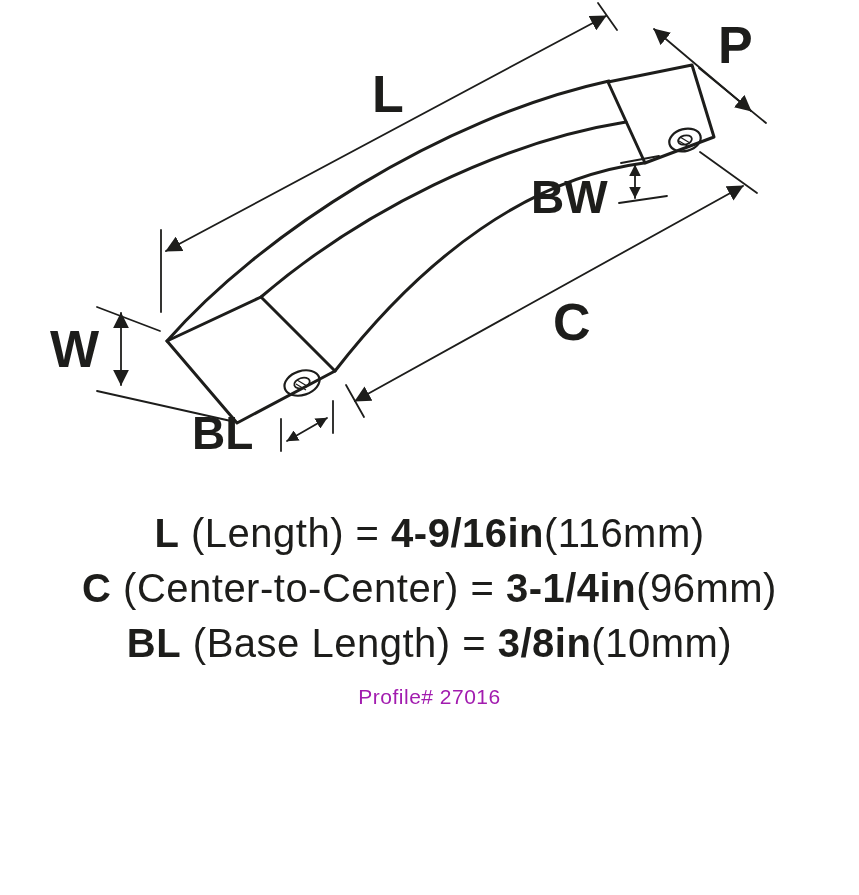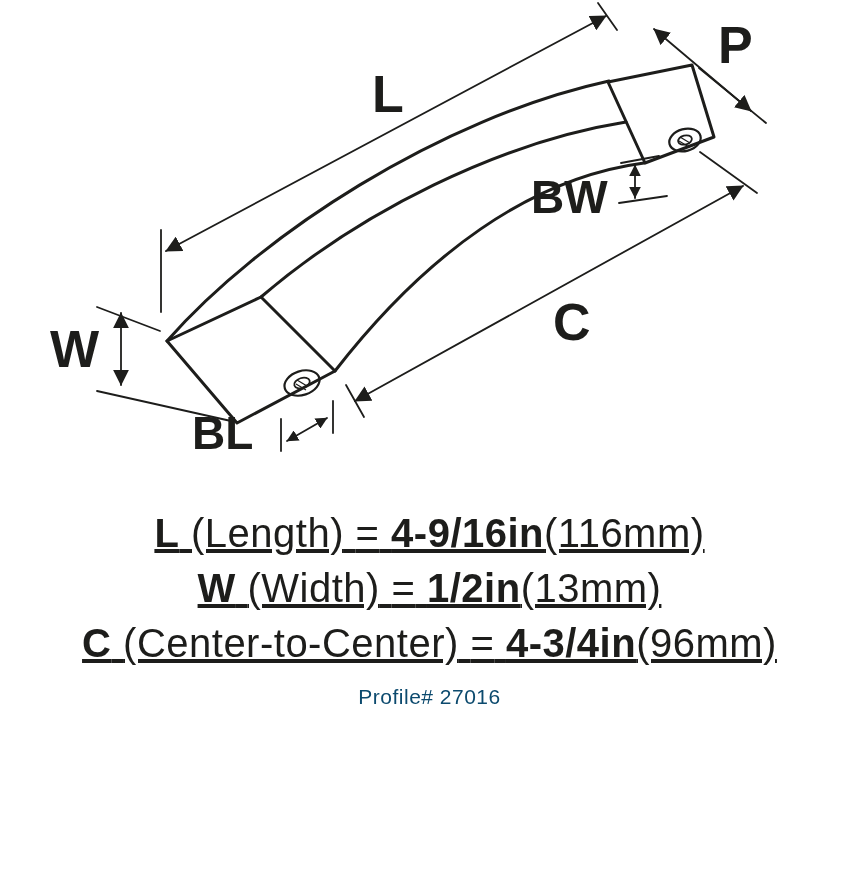--- a/index.html
+++ b/index.html
@@ -18,29 +18,28 @@
     fill:#1d1d1b;
   }
   .specs{
     margin-top:26px;
     text-align:center;
     font-size:40px;
     line-height:55px;
     letter-spacing:.5px;
     color:#1d1d1b;
     white-space:nowrap;
-    text-decoration:underline;
   }
   .spec-row .b{font-weight:700;}
   .spec-row .n{font-weight:400;}
   .footer{
     margin-top:14px;
     text-align:center;
     font-size:21px;
-    color:#0c4a6e;
+    color:#a21caf;
     letter-spacing:.5px;
   }
 </style>
 </head>
 <body>
 
 <div class="page">
 
   <svg class="drawing" viewBox="0 0 859 480" aria-hidden="true">
     <defs>
@@ -122,34 +121,34 @@
 
   <div class="specs">
 
     <div class="spec-row">
       <span class="b">L</span>
       <span class="n">(Length)</span>
       <span class="n">=</span>
       <span class="b">4-9/16in</span><span class="n">(116mm)</span>
     </div>
 
-    <div class="spec-row">
-      <span class="b">W</span>
-      <span class="n">(Width)</span>
-      <span class="n">=</span>
-      <span class="b">1/2in</span><span class="n">(13mm)</span>
-    </div>
 
 
     <div class="spec-row">
       <span class="b">C</span>
       <span class="n">(Center-to-Center)</span>
       <span class="n">=</span>
-      <span class="b">4-3/4in</span><span class="n">(96mm)</span>
+      <span class="b">3-1/4in</span><span class="n">(96mm)</span>
     </div>
 
+    <div class="spec-row">
+      <span class="b">BL</span>
+      <span class="n">(Base Length)</span>
+      <span class="n">=</span>
+      <span class="b">3/8in</span><span class="n">(10mm)</span>
+    </div>
 
 
   </div>
 
   <div class="footer">Profile# 27016</div>
 
 </div>
 
 </body></html>

